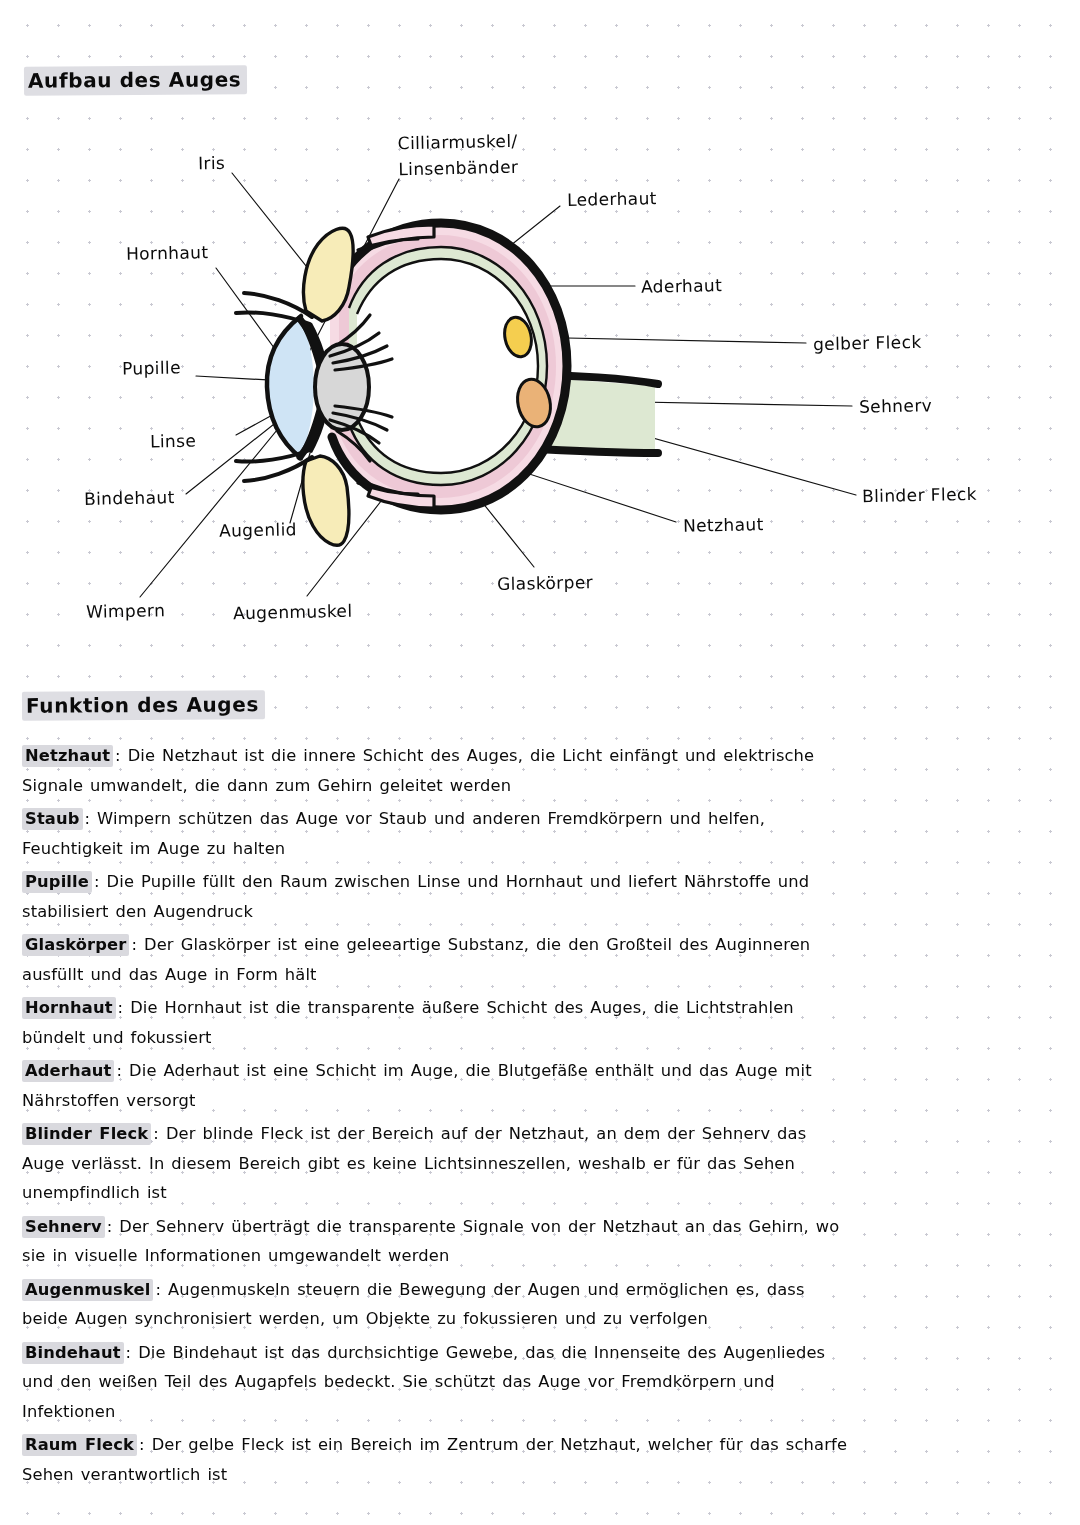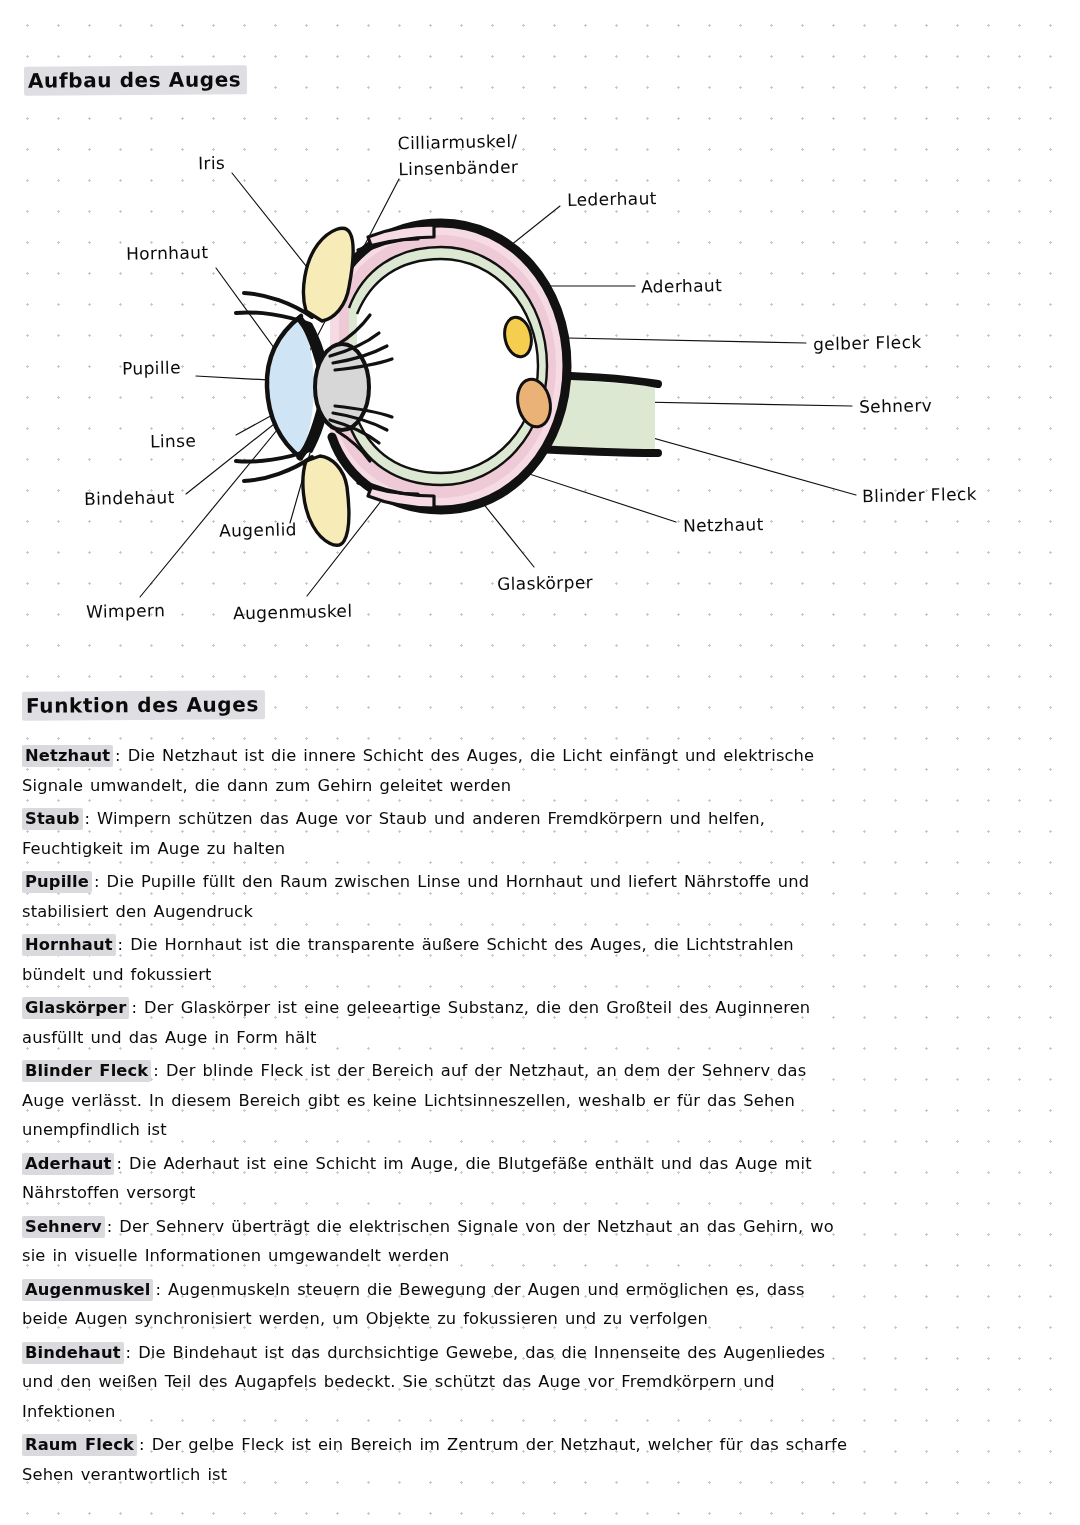--- a/index.html
+++ b/index.html
@@ -290,33 +290,33 @@
       <div class="entry">
         <span class="entry-inner"><span class="term">Netzhaut</span><span>: </span><span class="body">Die Netzhaut ist die innere Schicht des Auges, die Licht einfängt und elektrische Signale umwandelt, die dann zum Gehirn geleitet werden</span></span>
       </div>
       <div class="entry">
         <span class="entry-inner"><span class="term">Staub</span><span>: </span><span class="body">Wimpern schützen das Auge vor Staub und anderen Fremdkörpern und helfen, Feuchtigkeit im Auge zu halten</span></span>
       </div>
       <div class="entry">
         <span class="entry-inner"><span class="term">Pupille</span><span>: </span><span class="body">Die Pupille füllt den Raum zwischen Linse und Hornhaut und liefert Nährstoffe und stabilisiert den Augendruck</span></span>
       </div>
       <div class="entry">
+        <span class="entry-inner"><span class="term">Glaskörper</span><span>: </span><span class="body">Der Glaskörper ist eine geleeartige Substanz, die den Großteil des Auginneren ausfüllt und das Auge in Form hält</span></span>
+      </div>
+      <div class="entry">
         <span class="entry-inner"><span class="term">Hornhaut</span><span>: </span><span class="body">Die Hornhaut ist die transparente äußere Schicht des Auges, die Lichtstrahlen bündelt und fokussiert</span></span>
       </div>
       <div class="entry">
-        <span class="entry-inner"><span class="term">Glaskörper</span><span>: </span><span class="body">Der Glaskörper ist eine geleeartige Substanz, die den Großteil des Auginneren ausfüllt und das Auge in Form hält</span></span>
+        <span class="entry-inner"><span class="term">Aderhaut</span><span>: </span><span class="body">Die Aderhaut ist eine Schicht im Auge, die Blutgefäße enthält und das Auge mit Nährstoffen versorgt</span></span>
       </div>
       <div class="entry">
         <span class="entry-inner"><span class="term">Blinder Fleck</span><span>: </span><span class="body">Der blinde Fleck ist der Bereich auf der Netzhaut, an dem der Sehnerv das Auge verlässt. In diesem Bereich gibt es keine Lichtsinneszellen, weshalb er für das Sehen unempfindlich ist</span></span>
       </div>
       <div class="entry">
-        <span class="entry-inner"><span class="term">Aderhaut</span><span>: </span><span class="body">Die Aderhaut ist eine Schicht im Auge, die Blutgefäße enthält und das Auge mit Nährstoffen versorgt</span></span>
-      </div>
-      <div class="entry">
-        <span class="entry-inner"><span class="term">Sehnerv</span><span>: </span><span class="body">Der Sehnerv überträgt die elektrischen Signale von der Netzhaut an das Gehirn, wo sie in visuelle Informationen umgewandelt werden</span></span>
+        <span class="entry-inner"><span class="term">Sehnerv</span><span>: </span><span class="body">Der Sehnerv überträgt die transparente Signale von der Netzhaut an das Gehirn, wo sie in visuelle Informationen umgewandelt werden</span></span>
       </div>
       <div class="entry">
         <span class="entry-inner"><span class="term">Augenmuskel</span><span>: </span><span class="body">Augenmuskeln steuern die Bewegung der Augen und ermöglichen es, dass beide Augen synchronisiert werden, um Objekte zu fokussieren und zu verfolgen</span></span>
       </div>
       <div class="entry">
         <span class="entry-inner"><span class="term">Bindehaut</span><span>: </span><span class="body">Die Bindehaut ist das durchsichtige Gewebe, das die Innenseite des Augenliedes und den weißen Teil des Augapfels bedeckt. Sie schützt das Auge vor Fremdkörpern und Infektionen</span></span>
       </div>
       <div class="entry">
         <span class="entry-inner"><span class="term">Raum Fleck</span><span>: </span><span class="body">Der gelbe Fleck ist ein Bereich im Zentrum der Netzhaut, welcher für das scharfe Sehen verantwortlich ist</span></span>
       </div>

